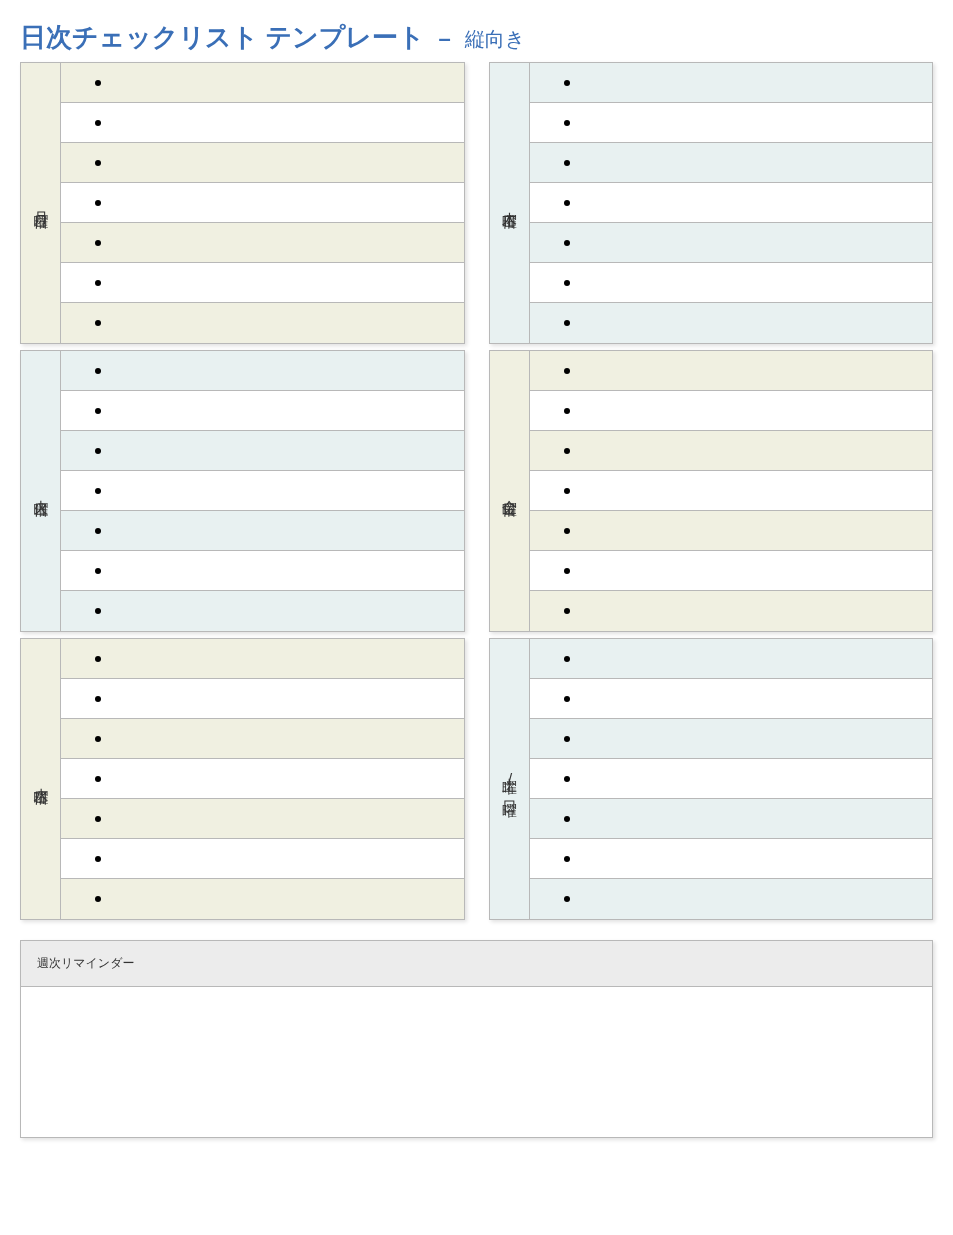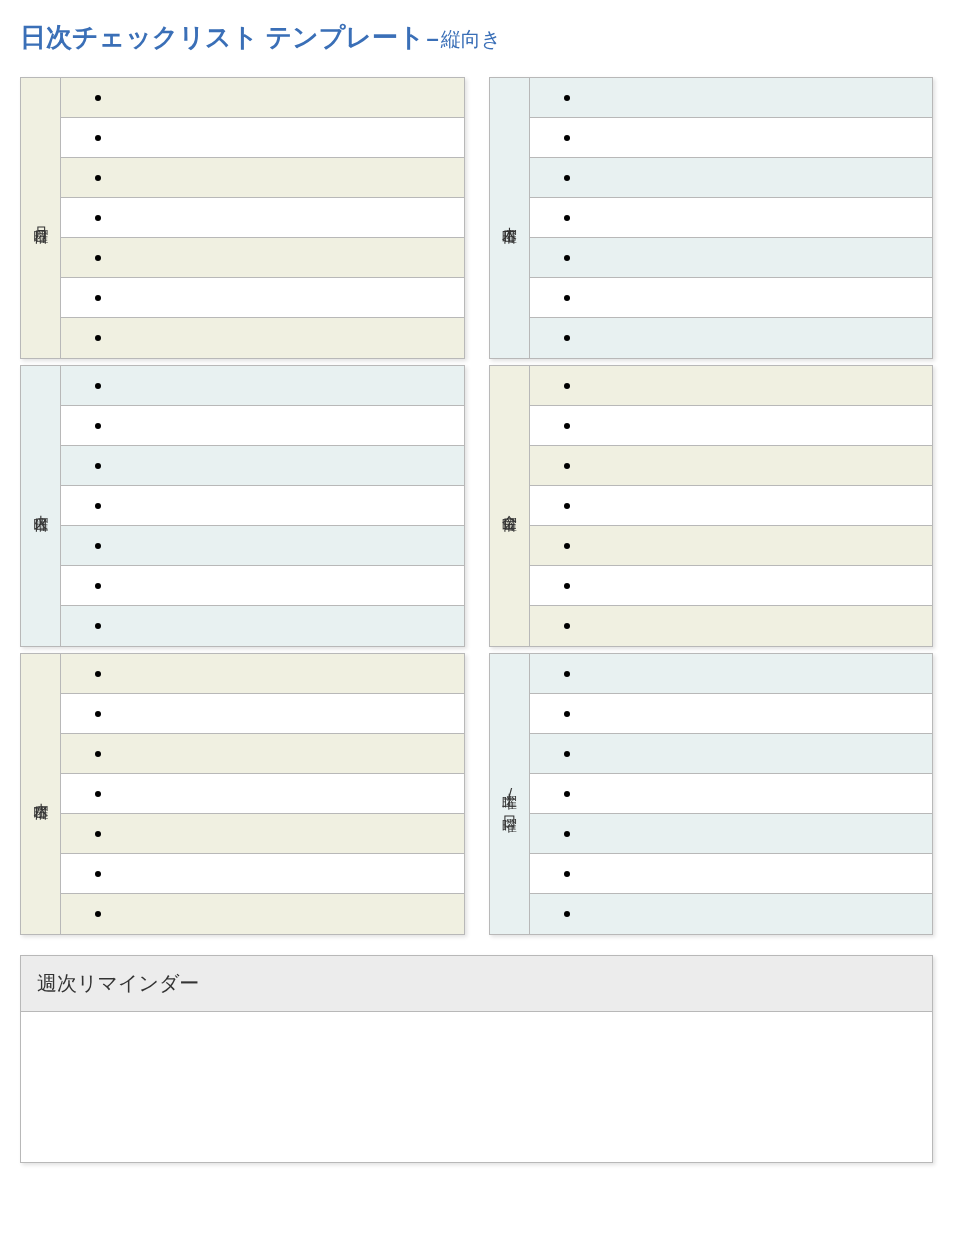--- a/index.html
+++ b/index.html
@@ -6,22 +6,22 @@
   body {
     margin: 0;
     padding: 20px;
     font-family: "Hiragino Kaku Gothic Pro", "Meiryo", "MS PGothic", sans-serif;
     background: #fff;
     width: 953px;
   }
   .title-row {
     display: flex;
     align-items: baseline;
-    gap: 2px;
-    margin-bottom: 22px;
+    gap: 14px;
+    margin-bottom: 7px;
   }
   .title-main {
     color: #3a6fb7;
     font-size: 26px;
     font-weight: bold;
   }
   .title-dash {
     color: #3a6fb7;
     font-size: 22px;
     font-weight: bold;
@@ -91,21 +91,21 @@
   .tint-white { background: #ffffff; }
 
   .reminder {
     margin-top: 20px;
     border: 1px solid #b8b8b8;
     box-shadow: 2px 2px 4px rgba(0,0,0,0.12);
   }
   .reminder-header {
     background: #ececec;
     padding: 14px 16px;
-    font-size: 20px;
+    font-size: 12px;
     color: #333;
     border-bottom: 1px solid #b8b8b8;
   }
   .reminder-body {
     min-height: 150px;
     background: #fff;
     padding: 10px 16px;
     font-size: 14px;
     color: #333;
     white-space: pre-wrap;

